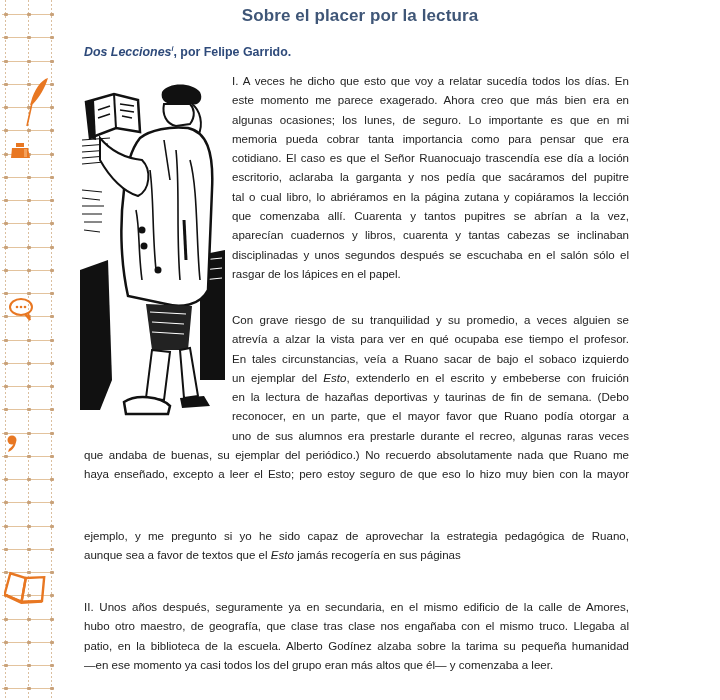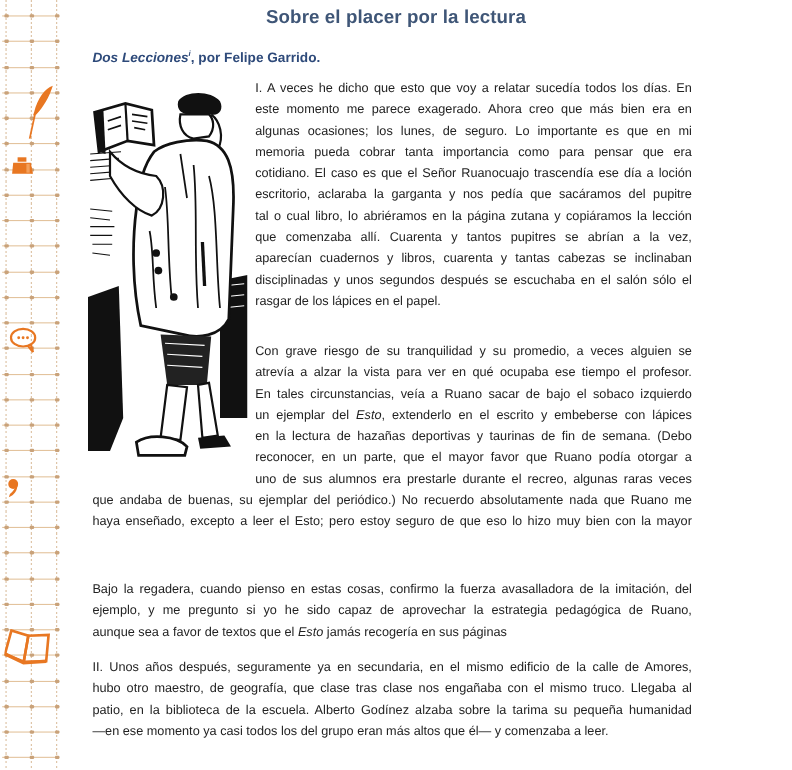--- a/index.html
+++ b/index.html
@@ -250,33 +250,32 @@
   <span class="line">que comenzaba allí. Cuarenta y tantos pupitres se abrían a la vez,</span>
   <span class="line">aparecían cuadernos y libros, cuarenta y tantas cabezas se inclinaban</span>
   <span class="line">disciplinadas y unos segundos después se escuchaba en el salón sólo el</span>
   <span class="line last">rasgar de los lápices en el papel.</span>
 </div>
 
 <div class="text p2">
   <span class="line">Con grave riesgo de su tranquilidad y su promedio, a veces alguien se</span>
   <span class="line">atrevía a alzar la vista para ver en qué ocupaba ese tiempo el profesor.</span>
   <span class="line">En tales circunstancias, veía a Ruano sacar de bajo el sobaco izquierdo</span>
-  <span class="line"><span>un ejemplar del </span><span class="it">Esto</span><span>, extenderlo en el escrito y embeberse con lápices</span></span>
+  <span class="line"><span>un ejemplar del </span><span class="it">Esto</span><span>, extenderlo en el escrito y embeberse con fruición</span></span>
   <span class="line">en la lectura de hazañas deportivas y taurinas de fin de semana. (Debo</span>
   <span class="line">reconocer, en un parte, que el mayor favor que Ruano podía otorgar a</span>
   <span class="line">uno de sus alumnos era prestarle durante el recreo, algunas raras veces</span>
 </div>
 
 <div class="text p3">
   <span class="line">que andaba de buenas, su ejemplar del periódico.) No recuerdo absolutamente nada que Ruano me</span>
   <span class="line">haya enseñado, excepto a leer el Esto; pero estoy seguro de que eso lo hizo muy bien con la mayor</span>
 </div>
 
 <div class="text p4">
-  <span class="line">Bajo la regadera, cuando pienso en estas cosas, confirmo la fuerza avasalladora de la imitación, del</span>
   <span class="line">ejemplo, y me pregunto si yo he sido capaz de aprovechar la estrategia pedagógica de Ruano,</span>
   <span class="line last"><span>aunque sea a favor de textos que el </span><span class="it">Esto</span><span> jamás recogería en sus páginas</span></span>
 </div>
 
 <div class="text p5">
   <span class="line">II. Unos años después, seguramente ya en secundaria, en el mismo edificio de la calle de Amores,</span>
   <span class="line">hubo otro maestro, de geografía, que clase tras clase nos engañaba con el mismo truco. Llegaba al</span>
   <span class="line">patio, en la biblioteca de la escuela. Alberto Godínez alzaba sobre la tarima su pequeña humanidad</span>
   <span class="line last">—en ese momento ya casi todos los del grupo eran más altos que él— y comenzaba a leer.</span>
 </div>

